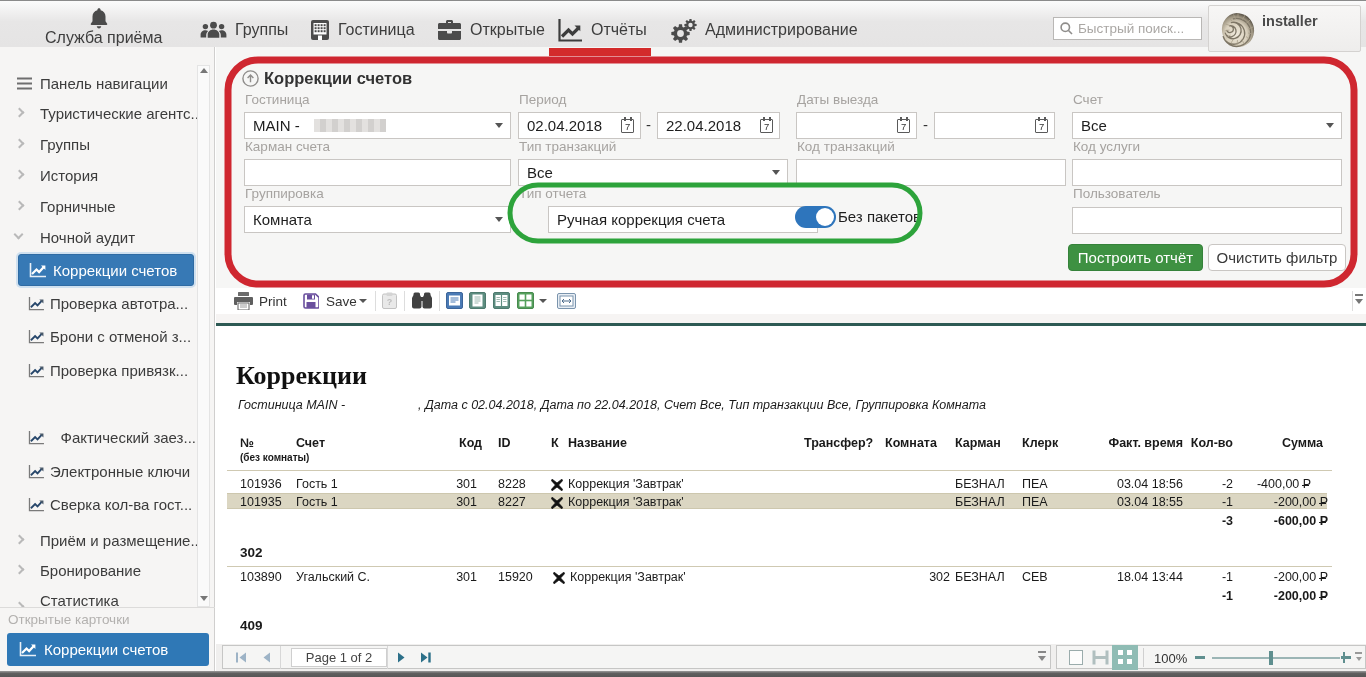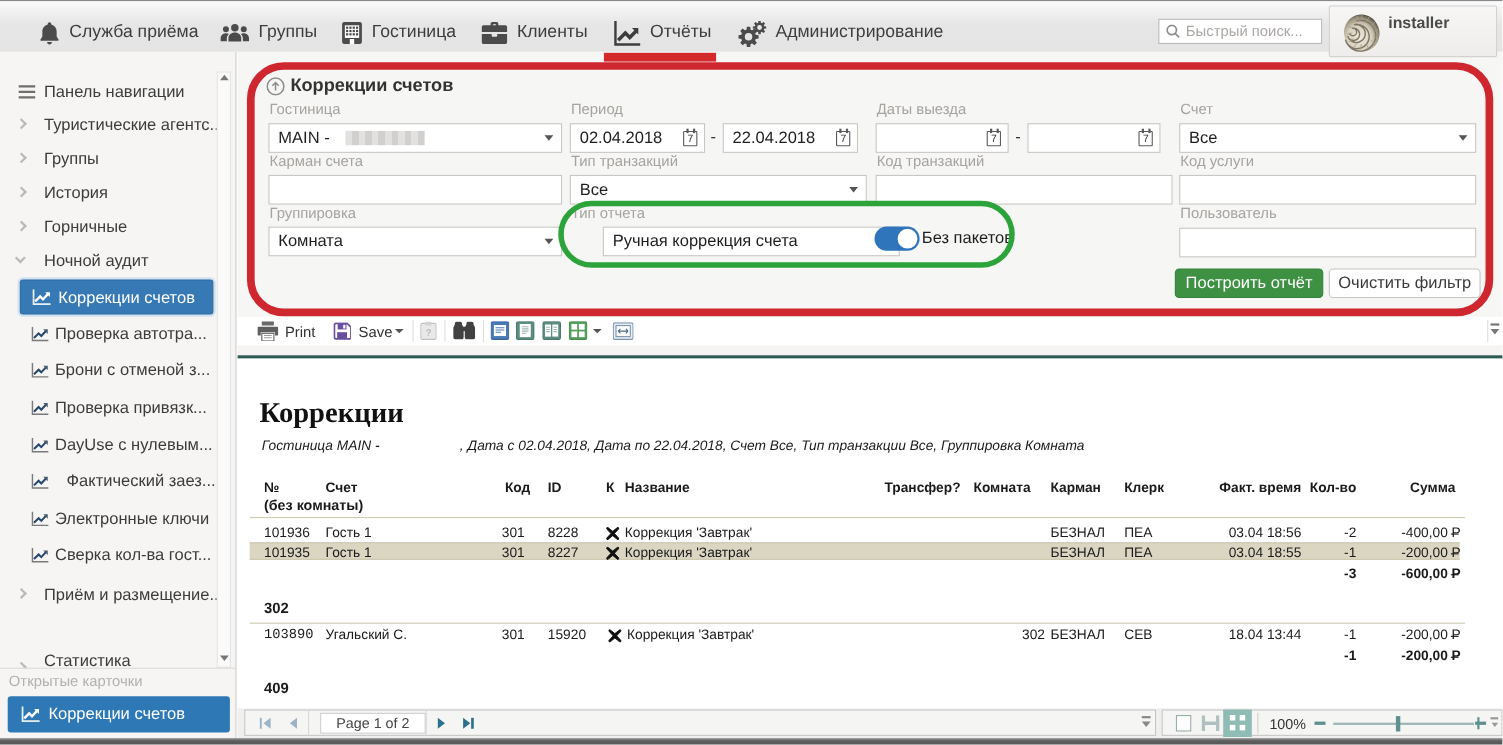--- a/index.html
+++ b/index.html
@@ -38,21 +38,21 @@
 .rub{display:inline-block;position:relative;}
 .rub::after{content:"";position:absolute;left:-0.5px;top:7.5px;width:7px;height:1.3px;background:#1a1a1a;}
 .rb .rub::after{height:1.6px;}
 
 #pagerL{position:absolute;left:222px;top:645px;width:829px;height:24px;background:#f5f5f4;border:1px solid #c6c6c5;}
 #pagerR{position:absolute;left:1056px;top:645px;width:310px;height:24px;background:#f5f5f4;border:1px solid #c6c6c5;}
 #footstrip{position:absolute;left:0;top:671px;width:1366px;height:6px;background:linear-gradient(#9a9a9a,#5f5f5f 40%,#565656);}
 </style></head>
 <body>
 <div id="topbar">
-  <div class="navitem" style="left:36px;">
+  <div class="navitem" style="left:36px;flex-direction:column;">
     <svg width="18" height="22" viewBox="0 0 18 22" fill="#4b4b4b">
         <path d="M9 1.2c.9 0 1.6.7 1.6 1.6v.5c2.9.7 4.9 3.2 4.9 6.3v4.6l1.7 2.6c.3.5 0 1.2-.7 1.2H1.5c-.7 0-1-.7-.7-1.2l1.7-2.6V9.6c0-3.1 2-5.6 4.9-6.3v-.5C7.4 1.9 8.1 1.2 9 1.2z"></path>
         <path d="M6.8 19.2h4.4c0 1.2-1 2.2-2.2 2.2s-2.2-1-2.2-2.2z"></path>
       </svg>
     <span style="margin-left:9px;">Служба приёма</span>
   </div>
   <div class="navitem" style="left:200px;">
     <svg width="27" height="18" viewBox="0 0 27 18" fill="#4b4b4b">
         <circle cx="13.5" cy="4.2" r="3.4"></circle>
         <path d="M13.5 8.6c3.2 0 5.8 2.2 5.8 5v3.2H7.7v-3.2c0-2.8 2.6-5 5.8-5z"></path>
@@ -83,21 +83,21 @@
         </g>
         <rect x="8" y="16.5" width="4" height="4.5" fill="#fff"></rect>
       </svg>
     <span style="margin-left:8px;">Гостиница</span>
   </div>
   <div class="navitem" style="left:437px;">
     <svg width="25" height="20" viewBox="0 0 25 20" fill="#4b4b4b">
         <path d="M9 3V1.5C9 .7 9.7 0 10.5 0h4c.8 0 1.5.7 1.5 1.5V3h6.5c.8 0 1.5.7 1.5 1.5V9H1V4.5C1 3.7 1.7 3 2.5 3H9zm2-1v1h3V2h-3z"></path>
         <path d="M1 11h9v1.5c0 .5.4 1 1 1h3c.6 0 1-.5 1-1V11h9v7.5c0 .8-.7 1.5-1.5 1.5h-20c-.8 0-1.5-.7-1.5-1.5V11z"></path>
       </svg>
-    <span style="margin-left:8px;">Клиенты</span>
+    <span style="margin-left:8px;">Открытые</span>
   </div>
   <div class="navitem" style="left:557px;">
     <svg width="26" height="24" viewBox="0 0 26 24" fill="none" stroke="#3d3d3d">
         <path d="M2.5 1v21.5H25" stroke-width="2.2" fill="none"></path>
         <path d="M5 18.5 11.5 12l4 4L22 9.5" stroke-width="3.2" fill="none"></path>
         <path d="M17.5 7.5h5.8v5.8z" fill="#3d3d3d" stroke="none"></path>
       </svg>
     <span style="margin-left:8px;">Отчёты</span>
   </div>
   <div class="navitem" style="left:671px;">
@@ -186,28 +186,20 @@
       <span style="margin-left:50px;">Брони с отменой з...</span>
     </div>
   <div class="sitem sub" style="top:308px;">
       <svg width="17" height="14" viewBox="0 0 18 15" style="position:absolute;left:28px;" fill="none">
         <path d="M1.5 0v13.5H17" stroke="#7a7a7a" stroke-width="1.4"></path>
         <path d="M3 11 7.5 6.5l2.6 2.6L14.8 4" stroke="#27476b" stroke-width="2"></path>
         <path d="M12 2.6h4.4V7z" fill="#4a5a6a"></path>
       </svg>
       <span style="margin-left:50px;">Проверка привязк...</span>
     </div>
-  <div class="sitem sub" style="top:342px;">
-      <svg width="17" height="14" viewBox="0 0 18 15" style="position:absolute;left:28px;" fill="none">
-        <path d="M1.5 0v13.5H17" stroke="#7a7a7a" stroke-width="1.4"></path>
-        <path d="M3 11 7.5 6.5l2.6 2.6L14.8 4" stroke="#27476b" stroke-width="2"></path>
-        <path d="M12 2.6h4.4V7z" fill="#4a5a6a"></path>
-      </svg>
-      <span style="margin-left:50px;">DayUse с нулевым...</span>
-    </div>
   <div class="sitem sub" style="top:375px;justify-content:flex-end;">
       <svg width="17" height="14" viewBox="0 0 18 15" style="position:absolute;left:28px;" fill="none">
         <path d="M1.5 0v13.5H17" stroke="#7a7a7a" stroke-width="1.4"></path>
         <path d="M3 11 7.5 6.5l2.6 2.6L14.8 4" stroke="#27476b" stroke-width="2"></path>
         <path d="M12 2.6h4.4V7z" fill="#4a5a6a"></path>
       </svg>
       <span style="margin-left:50px;">Фактический заез...</span>
     </div>
   <div class="sitem sub" style="top:409px;">
       <svg width="17" height="14" viewBox="0 0 18 15" style="position:absolute;left:28px;" fill="none">
@@ -221,20 +213,24 @@
       <svg width="17" height="14" viewBox="0 0 18 15" style="position:absolute;left:28px;" fill="none">
         <path d="M1.5 0v13.5H17" stroke="#7a7a7a" stroke-width="1.4"></path>
         <path d="M3 11 7.5 6.5l2.6 2.6L14.8 4" stroke="#27476b" stroke-width="2"></path>
         <path d="M12 2.6h4.4V7z" fill="#4a5a6a"></path>
       </svg>
       <span style="margin-left:50px;">Сверка кол-ва гост...</span>
     </div>
   <div class="sitem" style="top:478px;">
       <span class="chev chr"></span>
       <span style="margin-left:40px;">Приём и размещение...</span>
+    </div>
+  <div class="sitem" style="top:508px;">
+      <span class="chev chr"></span>
+      <span style="margin-left:40px;">Бронирование</span>
     </div>
   <div class="sitem" style="top:545px;height:15px;overflow:hidden;align-items:flex-start;">
       <span class="chev chr"></span>
       <span style="margin-left:40px;">Статистика</span>
     </div>
   <div style="position:absolute;left:197px;top:18px;width:13px;height:542px;background:#fafafa;border:1px solid #e4e4e4;"></div>
   <div style="position:absolute;left:200px;top:21px;width:0;height:0;border-left:4px solid transparent;border-right:4px solid transparent;border-bottom:5px solid #777;"></div>
   <div style="position:absolute;left:200px;top:549px;width:0;height:0;border-left:4px solid transparent;border-right:4px solid transparent;border-top:5px solid #777;"></div>
   <div style="position:absolute;left:0;top:560px;width:215px;height:1px;background:#dcdbda;"></div>
   <div style="position:absolute;left:8px;top:565px;font-size:13.5px;color:#b3b1af;">Открытые карточки</div>
@@ -368,34 +364,34 @@
   <div class="rtxt rb" style="left:498px;top:436px;">ID</div>
   <div class="rtxt rb" style="left:551px;top:436px;">К</div>
   <div class="rtxt rb" style="left:568px;top:436px;">Название</div>
   <div class="rtxt rb" style="left:804px;top:436px;">Трансфер?</div>
   <div class="rtxt rb" style="left:885px;top:436px;">Комната</div>
   <div class="rtxt rb" style="left:955px;top:436px;">Карман</div>
   <div class="rtxt rb" style="left:1022px;top:436px;">Клерк</div>
   <div class="rtxt rb" style="left:1090px;top:436px;width:93px;text-align:right;">Факт. время</div>
   <div class="rtxt rb" style="left:1180px;top:436px;width:53px;text-align:right;">Кол-во</div>
   <div class="rtxt rb" style="left:1240px;top:436px;width:83px;text-align:right;">Сумма</div>
-  <div class="rtxt rb" style="left:240px;top:452px;font-size:13px;">(без комнаты)</div>
+  <div class="rtxt rb" style="left:240px;top:452px;font-size:10px;">(без комнаты)</div>
   <div class="rline" style="left:227px;top:470px;width:1105px;"></div>
   <div class="abs" style="left:227px;top:493px;width:1100px;height:16px;background:#dbd6c2;border-top:1px solid #cdc7ae;border-bottom:1px solid #cdc7ae;"></div>
 
   <div class="rowg" style="top:477px;padding-left:17px;">
       <i style="left:240px;">101936</i>
       <i style="left:296px;">Гость 1</i>
       <i style="left:430px;width:47px;text-align:right;">301</i>
       <i style="left:498px;">8228</i>
       <i style="left:955px;">БЕЗНАЛ</i>
       <i style="left:1022px;">ПЕА</i>
       <i style="left:1090px;width:93px;text-align:right;">03.04 18:56</i>
       <i style="left:1180px;width:53px;text-align:right;">-2</i>
-      <i style="left:1240px;width:88px;text-align:right;">-400,00 <span class="rub">Р</span></i>
+      <i style="left:1240px;width:88px;text-align:center;">-400,00 <span class="rub">Р</span></i>
     </div>
   <div class="rowg" style="top:495px;">
       <i style="left:240px;">101935</i>
       <i style="left:296px;">Гость 1</i>
       <i style="left:430px;width:47px;text-align:right;">301</i>
       <i style="left:498px;">8227</i>
       <i style="left:955px;">БЕЗНАЛ</i>
       <i style="left:1022px;">ПЕА</i>
       <i style="left:1090px;width:93px;text-align:right;">03.04 18:55</i>
       <i style="left:1180px;width:53px;text-align:right;">-1</i>
@@ -410,21 +406,21 @@
   <div class="rtxt" style="left:568px;top:477px;">Коррекция 'Завтрак'</div>
   <div class="rtxt" style="left:568px;top:495px;">Коррекция 'Завтрак'</div>
   <div class="rowg rb" style="top:514px;">
       <i style="left:1180px;width:53px;text-align:right;">-3</i>
       <i style="left:1240px;width:88px;text-align:right;">-600,00 <span class="rub">Р</span></i>
     </div>
 
   <div class="rtxt rb" style="left:240px;top:545px;font-size:13.5px;">302</div>
   <div class="rline" style="left:227px;top:566px;width:1105px;"></div>
   <div class="rowg" style="top:570px;">
-      <i style="left:240px;font-family:Liberation Mono, monospace;">103890</i>
+      <i style="left:240px;">103890</i>
       <i style="left:296px;">Угальский С.</i>
       <i style="left:430px;width:47px;text-align:right;">301</i>
       <i style="left:498px;">15920</i>
       <i style="left:880px;width:70px;text-align:right;">302</i>
       <i style="left:955px;">БЕЗНАЛ</i>
       <i style="left:1022px;">СЕВ</i>
       <i style="left:1090px;width:93px;text-align:right;">18.04 13:44</i>
       <i style="left:1180px;width:53px;text-align:right;">-1</i>
       <i style="left:1240px;width:88px;text-align:right;">-200,00 <span class="rub">Р</span></i>
     </div>

